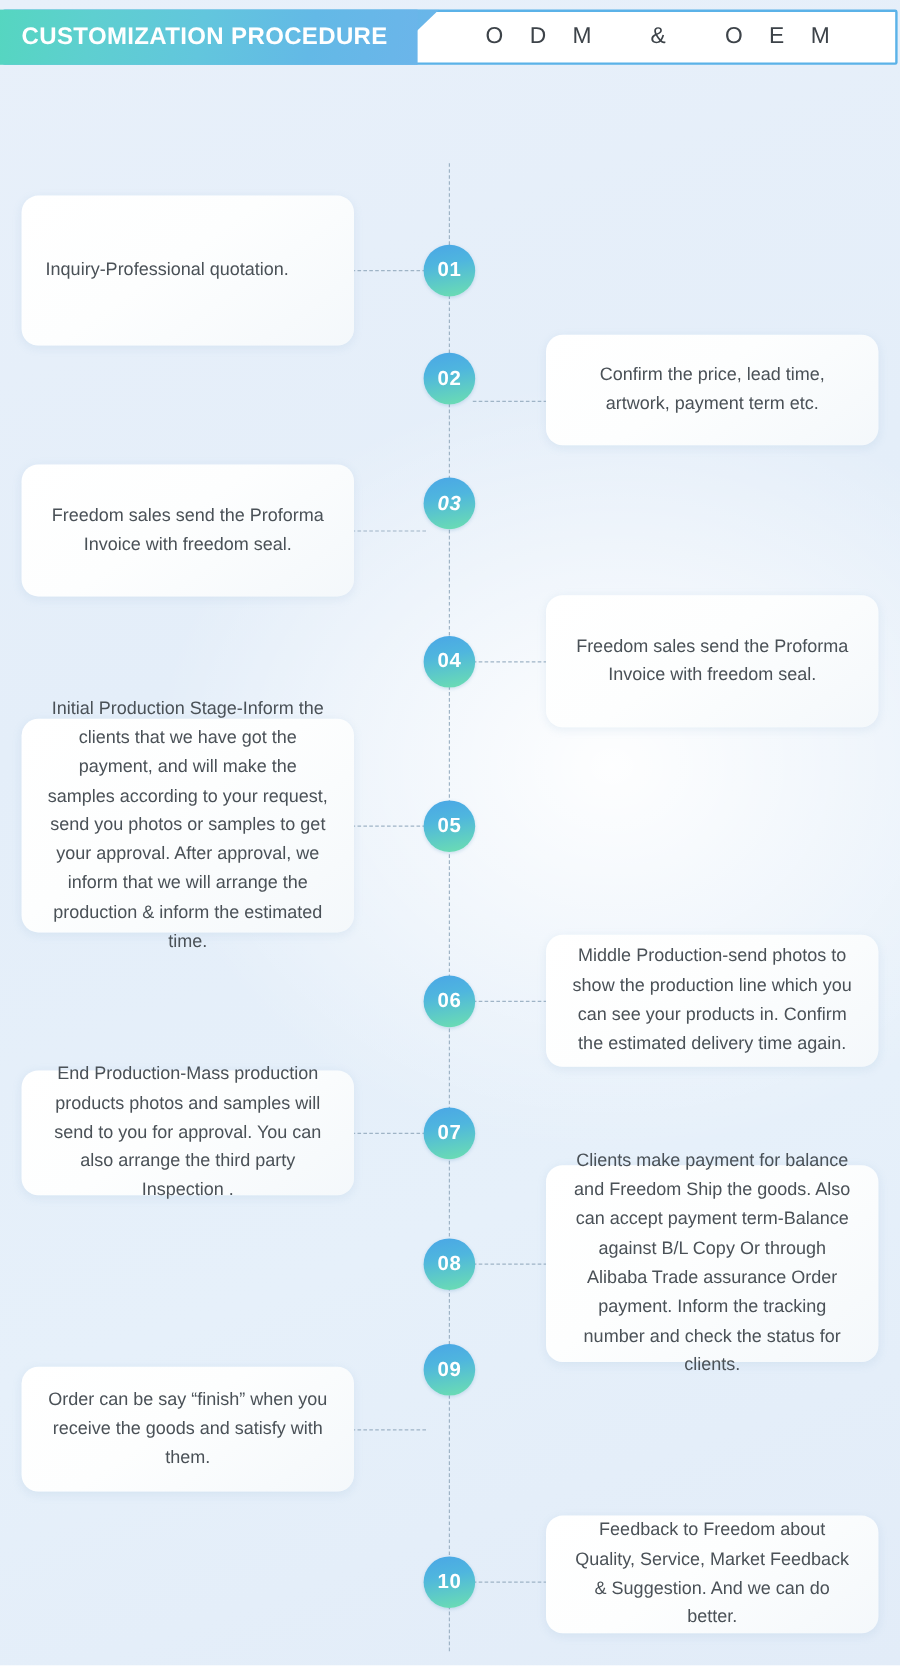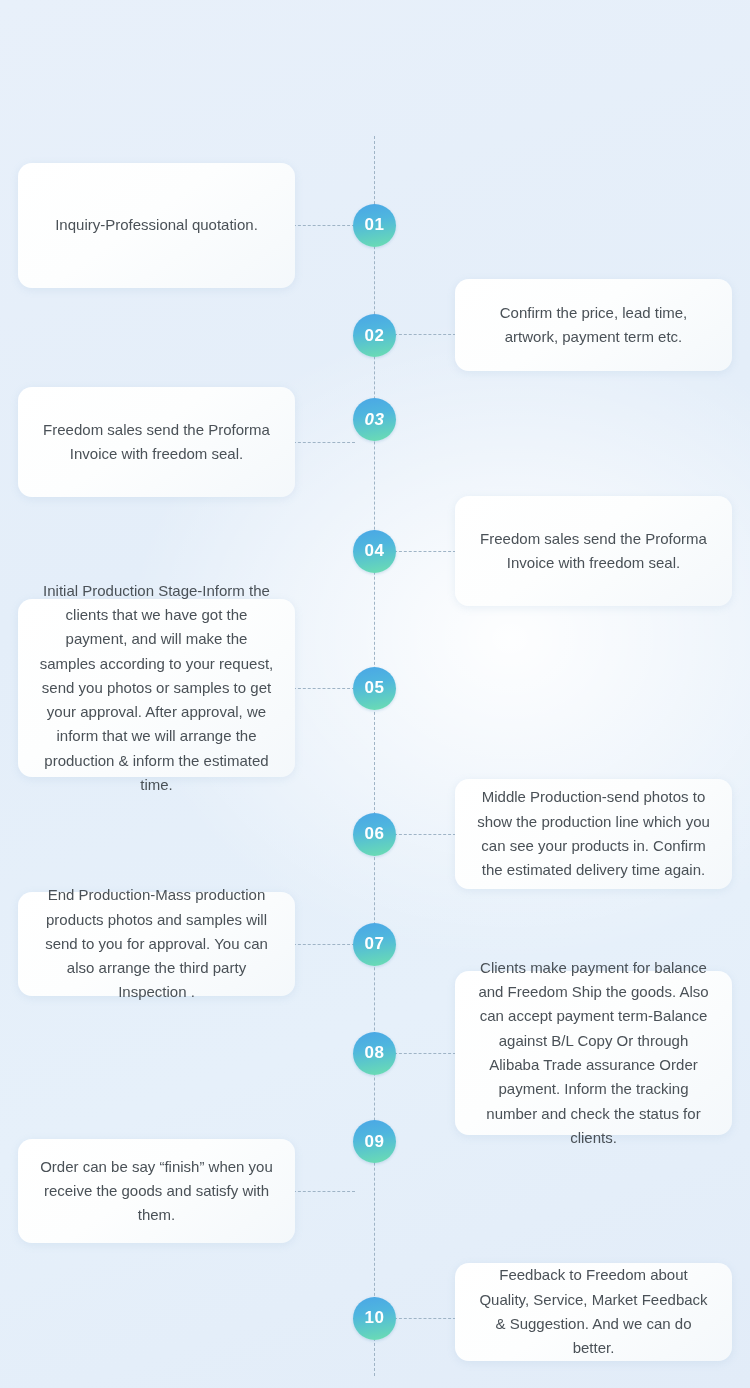--- a/index.html
+++ b/index.html
@@ -171,59 +171,68 @@
   .connector.left  { left: 293px; width: 62px; }
   .connector.right { left: 394px; width: 62px; }
 
   .card {
     position: absolute;
     border-radius: 14px;
     background: linear-gradient(145deg, #ffffff 0%, #fdfefe 45%, #f4f8fb 100%);
     box-shadow: 0 2px 8px rgba(120,160,200,0.14);
     display: flex;
     align-items: center;
-    justify-content: center;
     padding: 14px 20px;
     z-index: 3;
   }
   .card.left  { left: 18px;  width: 277px; }
   .card.right { left: 455px; width: 277px; }
 
   .card-text {
     font-size: 15px;
     line-height: 1.62;
     color: #4a5157;
     text-align: center;
   }
 </style>
 </head>
 <body>
 
 <div class="page">
 
+  <div class="topbar">
+    <div class="topbar-frame"></div>
+    <div class="topbar-tab-skew"></div>
+    <div class="topbar-tab">
+      <span class="topbar-tab-label">CUSTOMIZATION PROCEDURE</span>
+    </div>
+    <div class="topbar-right">
+      <span class="topbar-right-label">ODM &amp; OEM</span>
+    </div>
+  </div>
 
 
   <div class="spine"></div>
 
   <div class="steps" id="steps-root">
       <div class="step" style="top: 0px;">
         <div class="connector left" style="top: 225px;"></div>
         <div class="card left" style="top: 162.5px; height: 125px;">
           <div class="card-text">Inquiry-Professional quotation.</div>
         </div>
         <div class="badge" style="top: 203.5px;">
           <span class="badge-num">01</span>
         </div>
       </div>
       <div class="step" style="top: 0px;">
         <div class="connector right" style="top: 334px;"></div>
         <div class="card right" style="top: 279px; height: 92px;">
           <div class="card-text">Confirm the price, lead time, artwork, payment term etc.</div>
         </div>
-        <div class="badge" style="top: 314px;">
+        <div class="badge" style="top: 294px;">
           <span class="badge-num">02</span>
         </div>
       </div>
       <div class="step" style="top: 0px;">
         <div class="connector left" style="top: 442px;"></div>
         <div class="card left" style="top: 387px; height: 110px;">
           <div class="card-text">Freedom sales send the Proforma Invoice with freedom seal.</div>
         </div>
         <div class="badge" style="top: 398px; font-style: italic;">
           <span class="badge-num">03</span>

